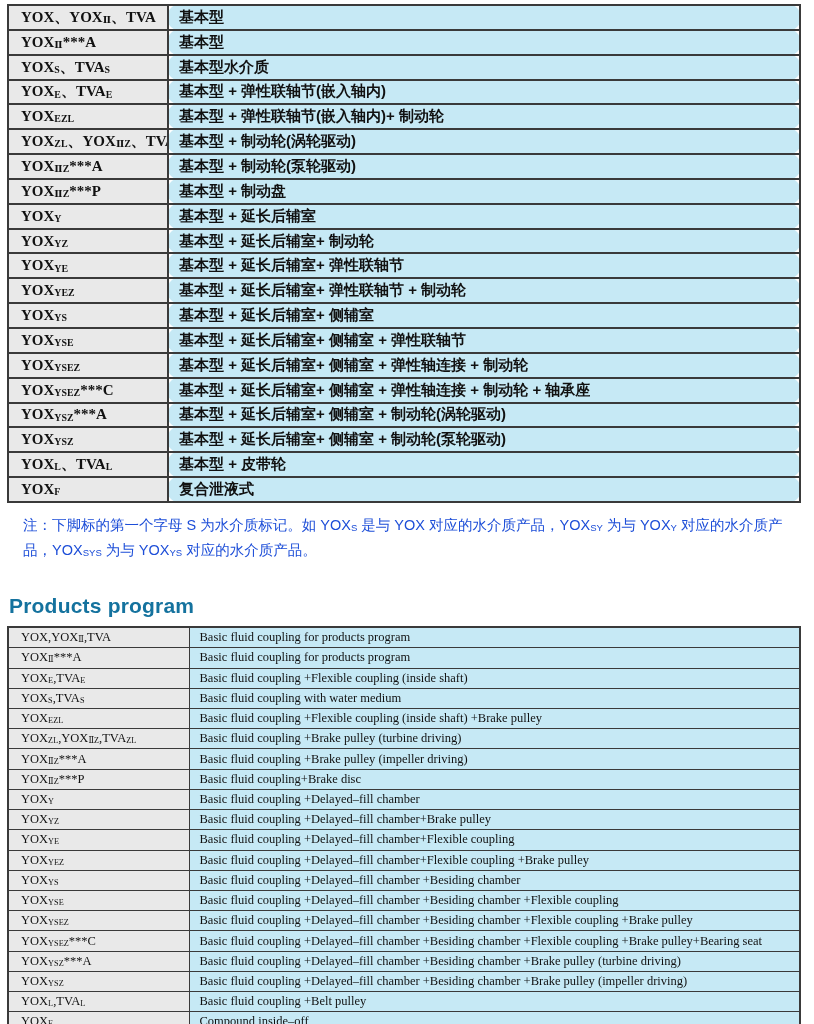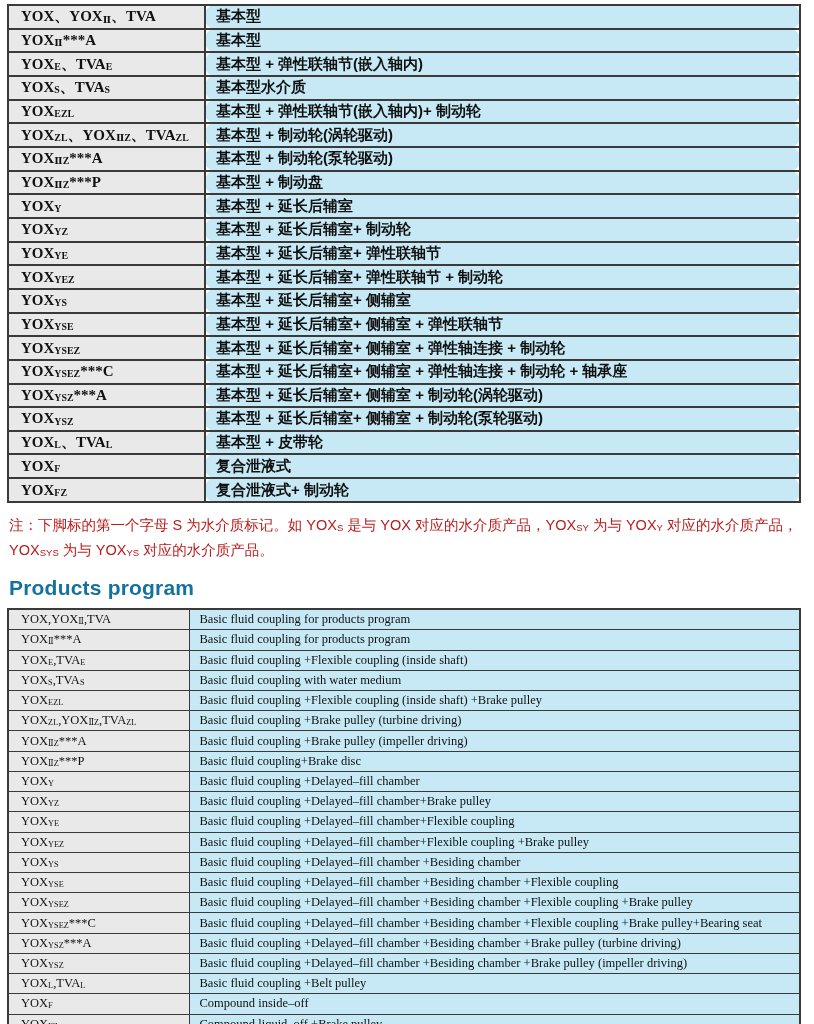--- a/index.html
+++ b/index.html
@@ -29,46 +29,46 @@
     border:1px solid var(--border);
     vertical-align:middle;
     overflow:hidden;
     white-space:nowrap;
   }
 
   
   .tbl-cn{height:499px;border:2px solid var(--border);}
   .tbl-cn td{border-width:2px;}
   .tbl-cn td.model{
-    width:197px;
+    width:160px;
     background:var(--cell-gray);
     font-family:"Liberation Serif","DejaVu Serif",serif;
     font-weight:bold;
     font-size:15px;
     padding:0 4px 0 12px;
   }
   .tbl-cn td.desc{
     background:var(--cell-blue);
     font-weight:bold;
     font-size:15px;
     padding:0 4px 0 10px;
     border-radius:10px;
   }
 
   
   .note{
-    margin:10px 0 0 2px;
+    margin:10px 0 0 16px;
     font-size:14.5px;
     line-height:25px;
-    color:#b91c1c;
+    color:#1d4ed8;
   }
 
   
   .heading{
-    margin:13px 0 8px 2px;
+    margin:31px 0 8px 2px;
     font-size:21px;
     font-weight:bold;
     color:var(--accent);
     letter-spacing:0.2px;
   }
 
   
   .tbl-en{height:428px;border:2px solid var(--border);}
   .tbl-en td{
     font-family:"Liberation Serif","DejaVu Serif",serif;
@@ -103,28 +103,28 @@
     <tbody id="tbl-cn-body">
         <tr>
           <td class="model"><span>YOX、YOX</span><sub class="subscript">Ⅱ</sub><span>、TVA</span></td>
           <td class="desc">基本型</td>
         </tr>
         <tr>
           <td class="model"><span>YOX</span><sub class="subscript">Ⅱ</sub><span>***A</span></td>
           <td class="desc">基本型</td>
         </tr>
         <tr>
+          <td class="model"><span>YOX</span><sub class="subscript">S</sub><span>、TVA</span><sub class="subscript">S</sub></td>
+          <td class="desc">基本型水介质</td>
+        </tr>
+        <tr>
           <td class="model"><span>YOX</span><sub class="subscript">E</sub><span>、TVA</span><sub class="subscript">E</sub></td>
           <td class="desc">基本型 + 弹性联轴节(嵌入轴内)</td>
         </tr>
         <tr>
-          <td class="model"><span>YOX</span><sub class="subscript">S</sub><span>、TVA</span><sub class="subscript">S</sub></td>
-          <td class="desc">基本型水介质</td>
-        </tr>
-        <tr>
           <td class="model"><span>YOX</span><sub class="subscript">EZL</sub></td>
           <td class="desc">基本型 + 弹性联轴节(嵌入轴内)+ 制动轮</td>
         </tr>
         <tr>
           <td class="model"><span>YOX</span><sub class="subscript">ZL</sub><span>、YOX</span><sub class="subscript">ⅡZ</sub><span>、TVA</span><sub class="subscript">ZL</sub></td>
           <td class="desc">基本型 + 制动轮(涡轮驱动)</td>
         </tr>
         <tr>
           <td class="model"><span>YOX</span><sub class="subscript">ⅡZ</sub><span>***A</span></td>
           <td class="desc">基本型 + 制动轮(泵轮驱动)</td>
@@ -174,24 +174,20 @@
           <td class="desc">基本型 + 延长后辅室+ 侧辅室 + 制动轮(泵轮驱动)</td>
         </tr>
         <tr>
           <td class="model"><span>YOX</span><sub class="subscript">L</sub><span>、TVA</span><sub class="subscript">L</sub></td>
           <td class="desc">基本型 + 皮带轮</td>
         </tr>
         <tr>
           <td class="model"><span>YOX</span><sub class="subscript">F</sub></td>
           <td class="desc">复合泄液式</td>
         </tr>
-        <tr>
-          <td class="model"><span>YOX</span><sub class="subscript">FZ</sub></td>
-          <td class="desc">复合泄液式+ 制动轮</td>
-        </tr>
       </tbody>
   </table>
 
   <p class="note" id="note"><span>注：下脚标的第一个字母 S 为水介质标记。如 YOX</span><sub class="subscript">S</sub><span> 是与 YOX 对应的水介质产品，YOX</span><sub class="subscript">SY</sub><span> 为与 YOX</span><sub class="subscript">Y</sub><span> 对应的水介质产品，YOX</span><sub class="subscript">SYS</sub><span> 为与 YOX</span><sub class="subscript">YS</sub><span> 对应的水介质产品。</span></p>
 
   <h2 class="heading">Products program</h2>
 
   <table class="tbl tbl-en">
     <tbody id="tbl-en-body">
         <tr>

